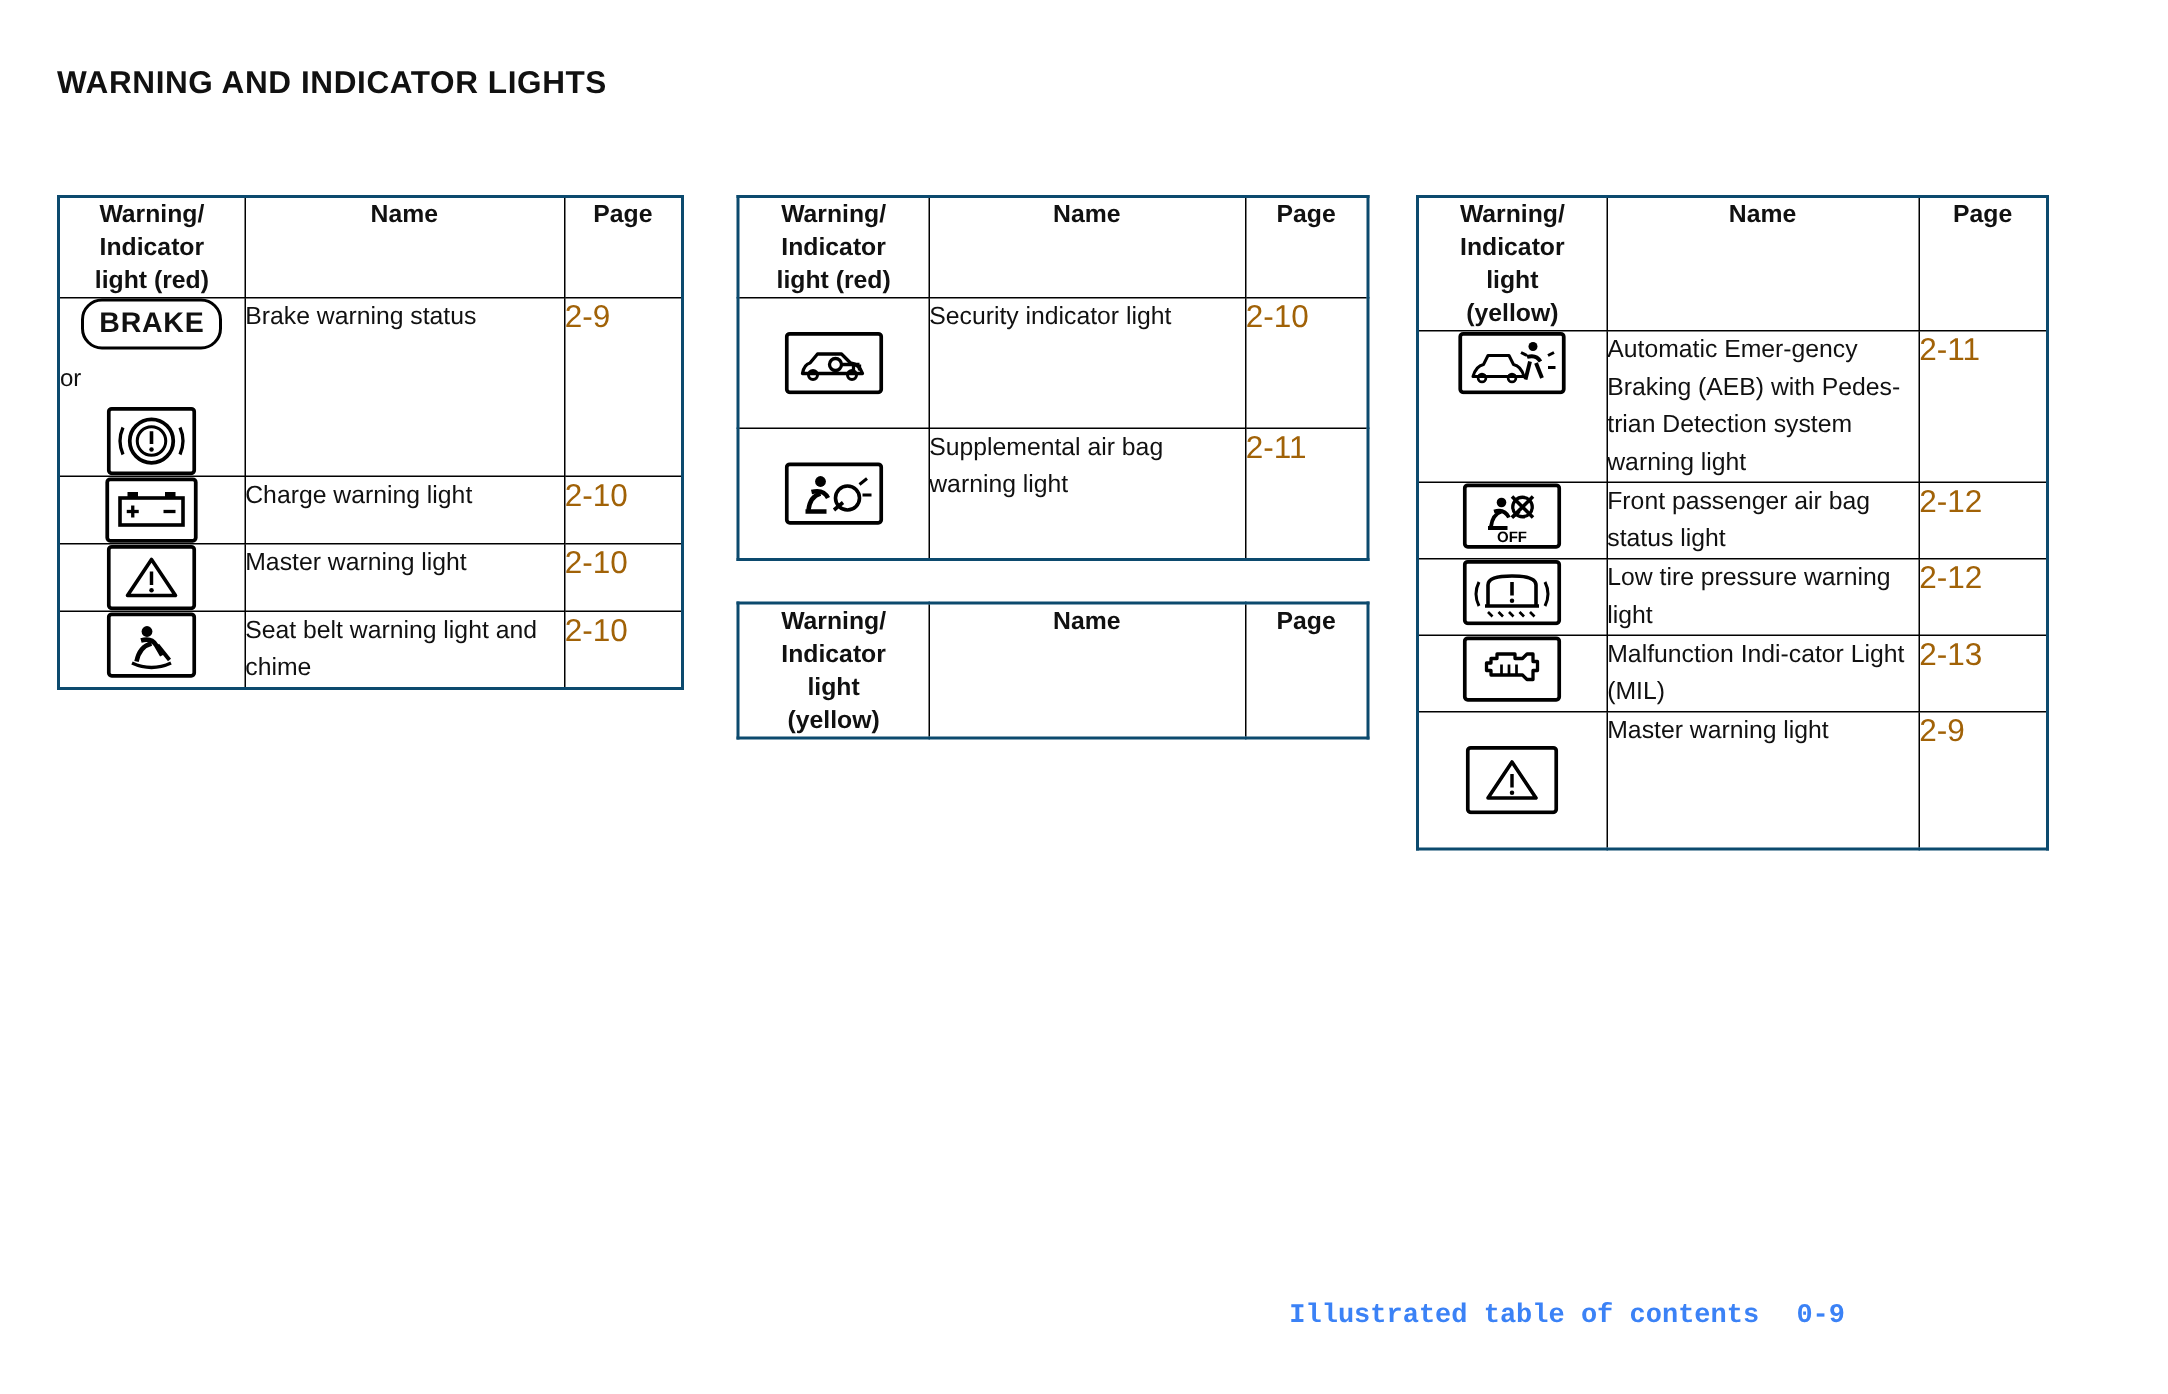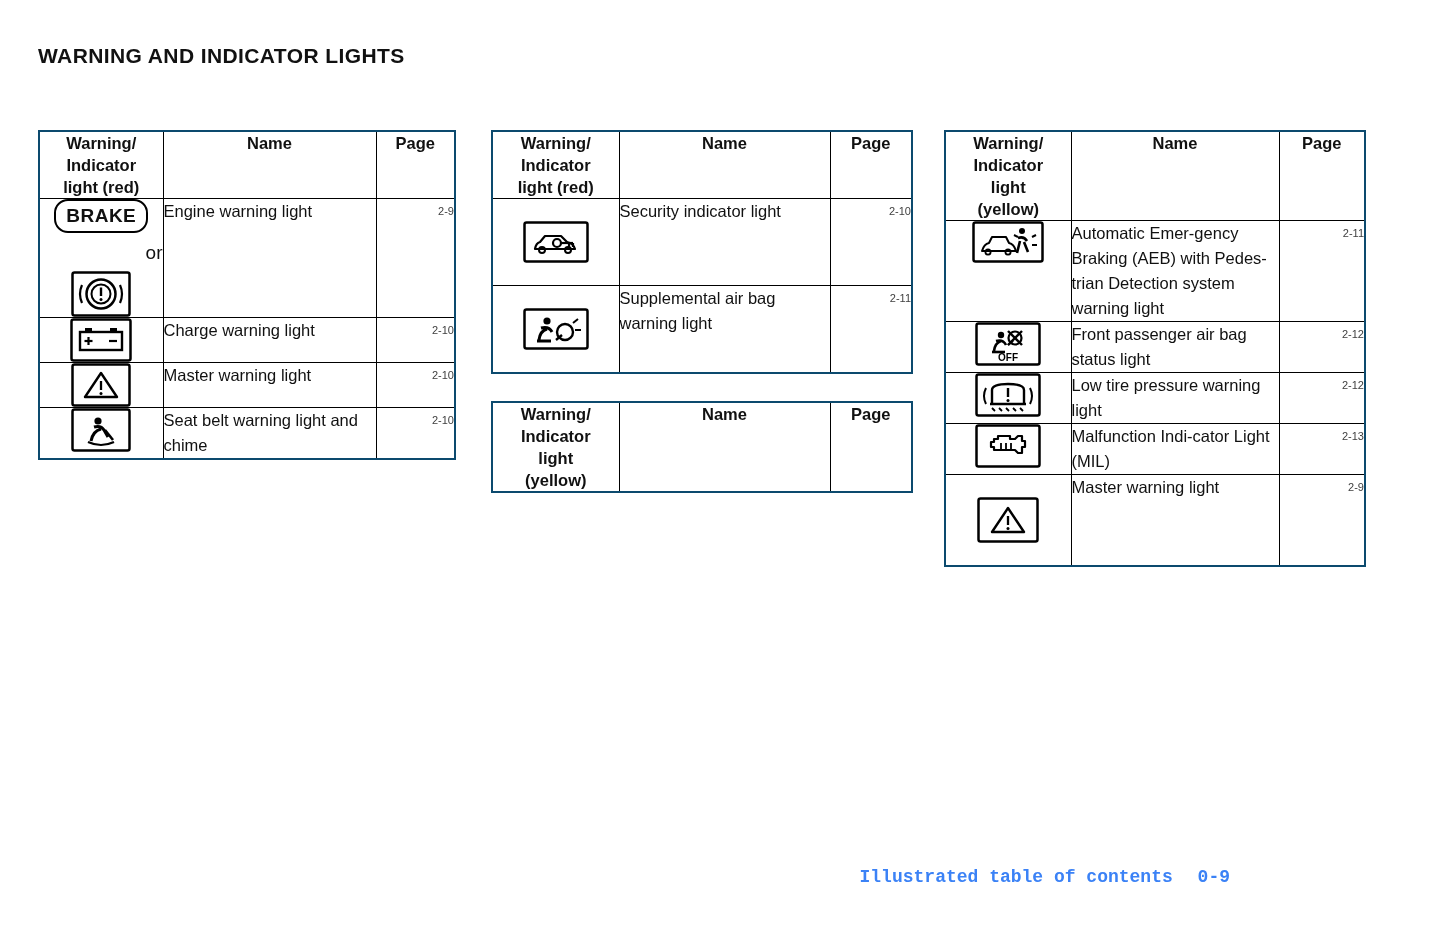--- a/index.html
+++ b/index.html
@@ -71,31 +71,31 @@
     vertical-align: middle;
     padding: 14px 6px;
   }
   .name-cell {
     font-size: 16.5px;
     line-height: 25px;
     padding: 12px 10px 12px 13px;
     color: #111;
   }
   .page-cell {
-    font-size: 11px;
+    font-size: 21px;
     line-height: 25px;
-    text-align: right;
+    text-align: left;
     padding: 12px 4px 12px 4px;
-    color: #404040;
+    color: #a16207;
   }
   .or-text {
-    font-size: 19px;
+    font-size: 16px;
     line-height: 22px;
     margin: 9px 0 7px 0;
-    text-align: right;
+    text-align: left;
   }
 
   
   .ic {
     display: inline-block;
     vertical-align: middle;
   }
   .boxed {
     border: 2.5px solid #000;
     border-radius: 14px;
@@ -158,21 +158,21 @@
                   <rect x="1.5" y="1.5" width="57" height="43" fill="none" stroke="#000" stroke-width="2.5" rx="2"></rect>
                   <circle cx="30" cy="23" r="14.5" fill="none" stroke="#000" stroke-width="2.5"></circle>
                   <circle cx="30" cy="23" r="9.5" fill="none" stroke="#000" stroke-width="2"></circle>
                   <line x1="30" y1="16.5" x2="30" y2="25" stroke="#000" stroke-width="2.4"></line>
                   <circle cx="30" cy="28.6" r="1.5" fill="#000"></circle>
                   <path d="M11 14 q-4 9 0 18" fill="none" stroke="#000" stroke-width="2.2"></path>
                   <path d="M49 14 q4 9 0 18" fill="none" stroke="#000" stroke-width="2.2"></path>
                 </svg>
               </div>
             </td>
-            <td class="name-cell">Engine warning light</td>
+            <td class="name-cell">Brake warning status</td>
             <td class="page-cell">2-9</td>
           </tr>
 
           <tr>
             <td class="icon-cell">
               <div class="ic">
                 <svg width="62" height="44" viewBox="0 0 62 44">
                   <rect x="1.5" y="1.5" width="59" height="41" fill="none" stroke="#000" stroke-width="2.5" rx="2"></rect>
                   <rect x="10" y="14" width="42" height="18" fill="none" stroke="#000" stroke-width="2.4"></rect>
                   <rect x="15" y="10" width="7" height="4" fill="#000"></rect>

